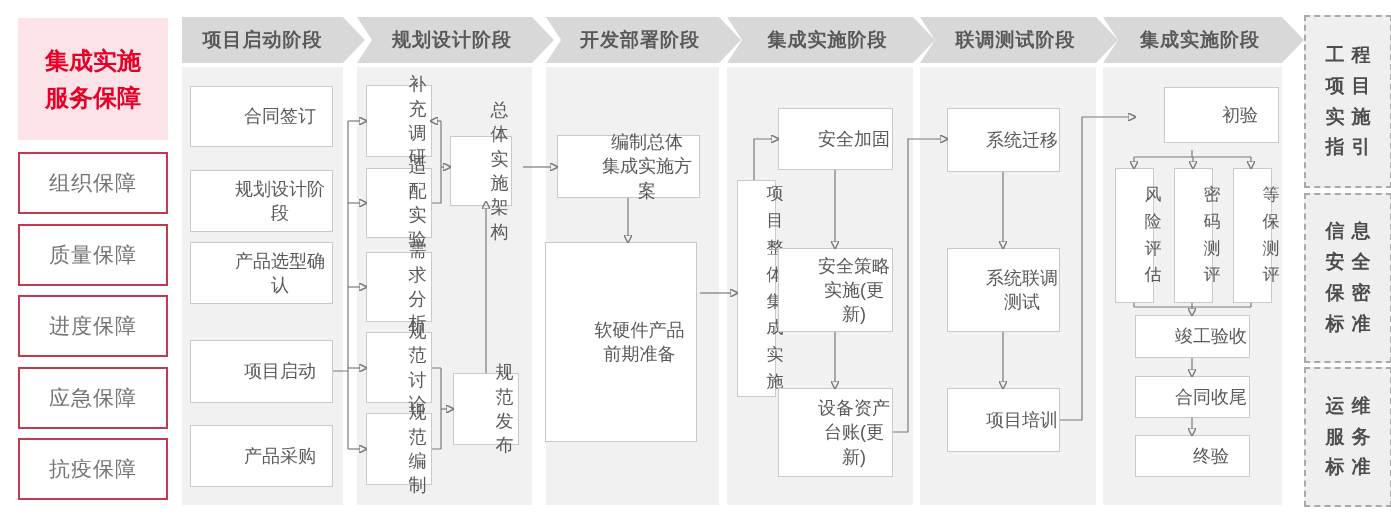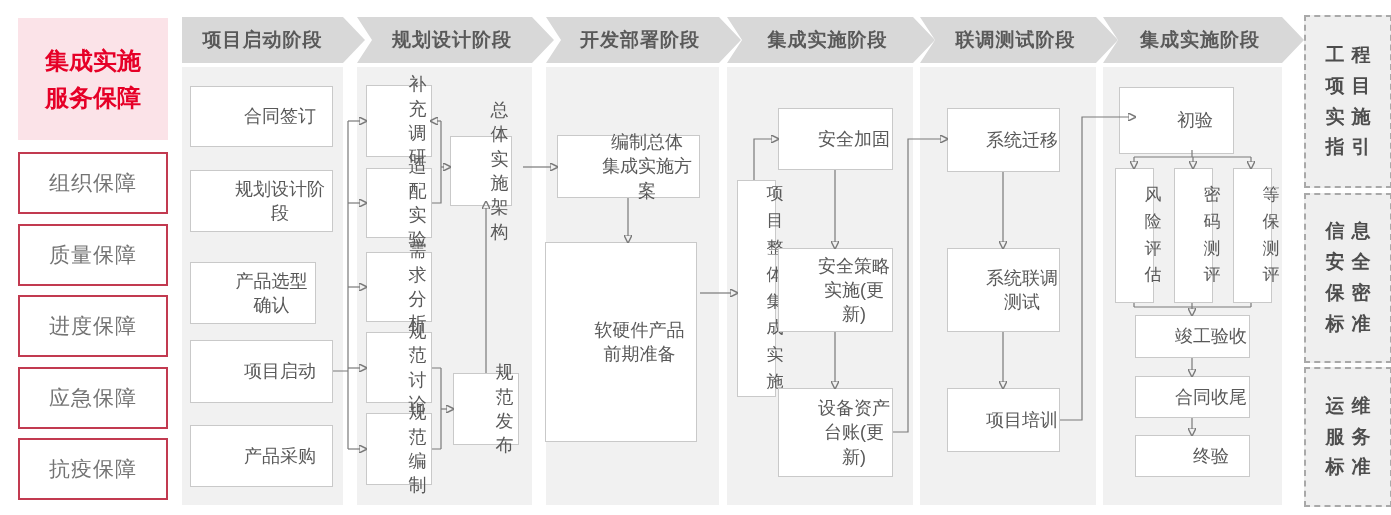--- a/index.html
+++ b/index.html
@@ -61,21 +61,21 @@
 
   <div class="banner first" style="left:182px;width:183px">项目启动阶段</div>
   <div class="banner notch" style="left:357px;width:197px">规划设计阶段</div>
   <div class="banner notch" style="left:546px;width:195px">开发部署阶段</div>
   <div class="banner notch" style="left:727px;width:208px">集成实施阶段</div>
   <div class="banner notch" style="left:920px;width:198px">联调测试阶段</div>
   <div class="banner notch" style="left:1103px;width:201px">集成实施阶段</div>
 
   <div class="node" style="left:190px;top:86px;width:143px;height:61px">合同签订</div>
   <div class="node" style="left:190px;top:170px;width:143px;height:62px">规划设计阶段</div>
-  <div class="node" style="left:190px;top:262px;width:126px;height:62px">产品选型确认</div>
+  <div class="node" style="left:190px;top:242px;width:143px;height:62px">产品选型确认</div>
   <div class="node" style="left:190px;top:340px;width:143px;height:63px">项目启动</div>
   <div class="node" style="left:190px;top:425px;width:143px;height:62px">产品采购</div>
 
   <div class="node" style="left:366px;top:85px;width:66px;height:72px">补充
 调研</div>
   <div class="node" style="left:366px;top:168px;width:66px;height:70px">适配
 实验</div>
   <div class="node" style="left:366px;top:252px;width:66px;height:70px">需求
 分析</div>
   <div class="node" style="left:366px;top:332px;width:66px;height:71px">规范
@@ -104,21 +104,21 @@
   <div class="node" style="left:778px;top:248px;width:115px;height:84px">安全策略
 实施(更新)</div>
   <div class="node" style="left:778px;top:388px;width:115px;height:89px">设备资产
 台账(更新)</div>
 
   <div class="node" style="left:947px;top:108px;width:113px;height:64px">系统迁移</div>
   <div class="node" style="left:947px;top:248px;width:113px;height:84px">系统联调
 测试</div>
   <div class="node" style="left:947px;top:388px;width:113px;height:64px">项目培训</div>
 
-  <div class="node" style="left:1119px;top:87px;width:115px;height:67px">初验</div>
+  <div class="node" style="left:1164px;top:87px;width:115px;height:56px">初验</div>
   <div class="node vert" style="left:1115px;top:168px;width:38px;height:135px">风
 险
 评
 估</div>
   <div class="node vert" style="left:1174px;top:168px;width:38px;height:135px">密
 码
 测
 评</div>
   <div class="node vert" style="left:1233px;top:168px;width:38px;height:135px">等
 保

